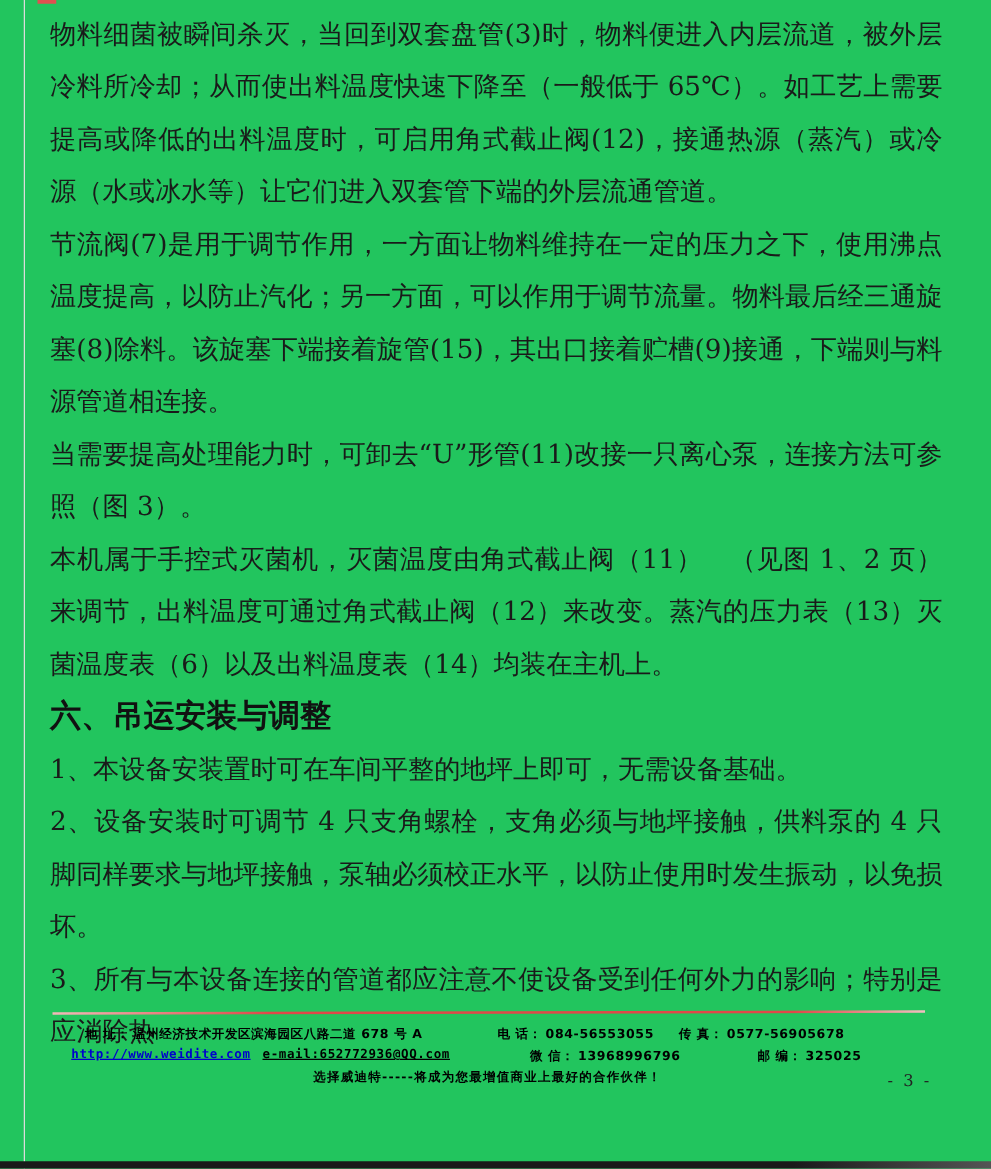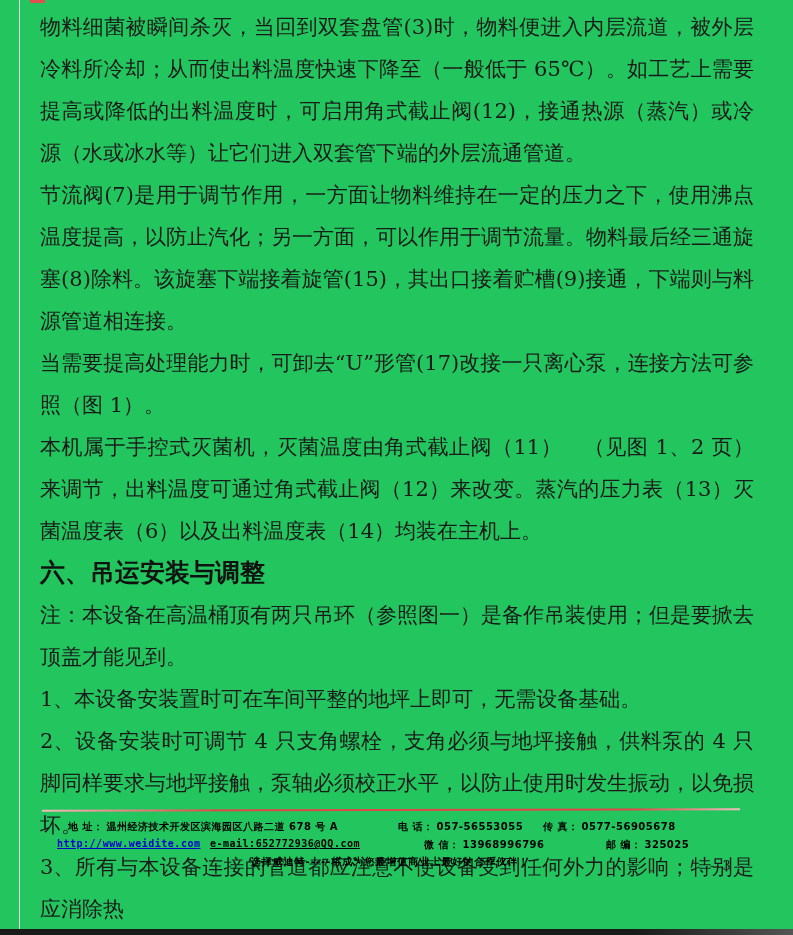--- a/index.html
+++ b/index.html
@@ -74,37 +74,36 @@
 <body>
 
 <div class="page">
 
   <div class="left-scan-line"></div>
   <div class="top-red-mark" style="background: rgb(224, 80, 80);"></div>
 
   <div class="body-text">
     <p>物料细菌被瞬间杀灭，当回到双套盘管(3)时，物料便进入内层流道，被外层冷料所冷却；从而使出料温度快速下降至（一般低于 65℃）。如工艺上需要提高或降低的出料温度时，可启用角式截止阀(12)，接通热源（蒸汽）或冷源（水或冰水等）让它们进入双套管下端的外层流通管道。</p>
     <p>节流阀(7)是用于调节作用，一方面让物料维持在一定的压力之下，使用沸点温度提高，以防止汽化；另一方面，可以作用于调节流量。物料最后经三通旋塞(8)除料。该旋塞下端接着旋管(15)，其出口接着贮槽(9)接通，下端则与料源管道相连接。</p>
-    <p>当需要提高处理能力时，可卸去“U”形管(17)改接一只离心泵，连接方法可参照（图 1）。</p>
+    <p>当需要提高处理能力时，可卸去“U”形管(11)改接一只离心泵，连接方法可参照（图 3）。</p>
     <p>本机属于手控式灭菌机，灭菌温度由角式截止阀（11）　（见图 1、2 页）来调节，出料温度可通过角式截止阀（12）来改变。蒸汽的压力表（13）灭菌温度表（6）以及出料温度表（14）均装在主机上。</p>
     <p class="section-heading">六、吊运安装与调整</p>
-    <p>注：本设备在高温桶顶有两只吊环（参照图一）是备作吊装使用；但是要掀去顶盖才能见到。</p>
     <p>1、本设备安装置时可在车间平整的地坪上即可，无需设备基础。</p>
     <p>2、设备安装时可调节 4 只支角螺栓，支角必须与地坪接触，供料泵的 4 只脚同样要求与地坪接触，泵轴必须校正水平，以防止使用时发生振动，以免损坏。</p>
     <p>3、所有与本设备连接的管道都应注意不使设备受到任何外力的影响；特别是应消除热</p>
   </div>
 
   <div class="footer-sep" style="background: linear-gradient(to right, rgb(242, 185, 185), rgb(224, 72, 72) 25%, rgb(224, 72, 72) 85%, rgb(240, 192, 192));"></div>
 
   <div class="footer">
     <span class="f-abs" style="left:68px;top:820px;">
       <span class="f-label">地 址：</span><span>温州经济技术开发区滨海园区八路二道 678 号 A</span>
     </span>
     <span class="f-abs" style="left:398px;top:820px;">
-      <span class="f-label">电 话：</span><span>057-56553055</span>
+      <span class="f-label">电 话：</span><span>084-56553055</span>
     </span>
     <span class="f-abs" style="left:543px;top:820px;">
       <span class="f-label">传 真：</span><span>0577-56905678</span>
     </span>
 
     <span class="f-abs website-link" style="left: 57px; top: 838px; color: rgb(0, 0, 204);">http://www.weidite.com</span>
     <span class="f-abs email-text" style="left:210px;top:838px;">e-mail:652772936@QQ.com</span>
     <span class="f-abs" style="left:424px;top:838px;">
       <span class="f-label">微 信：</span><span>13968996796</span>
     </span>

